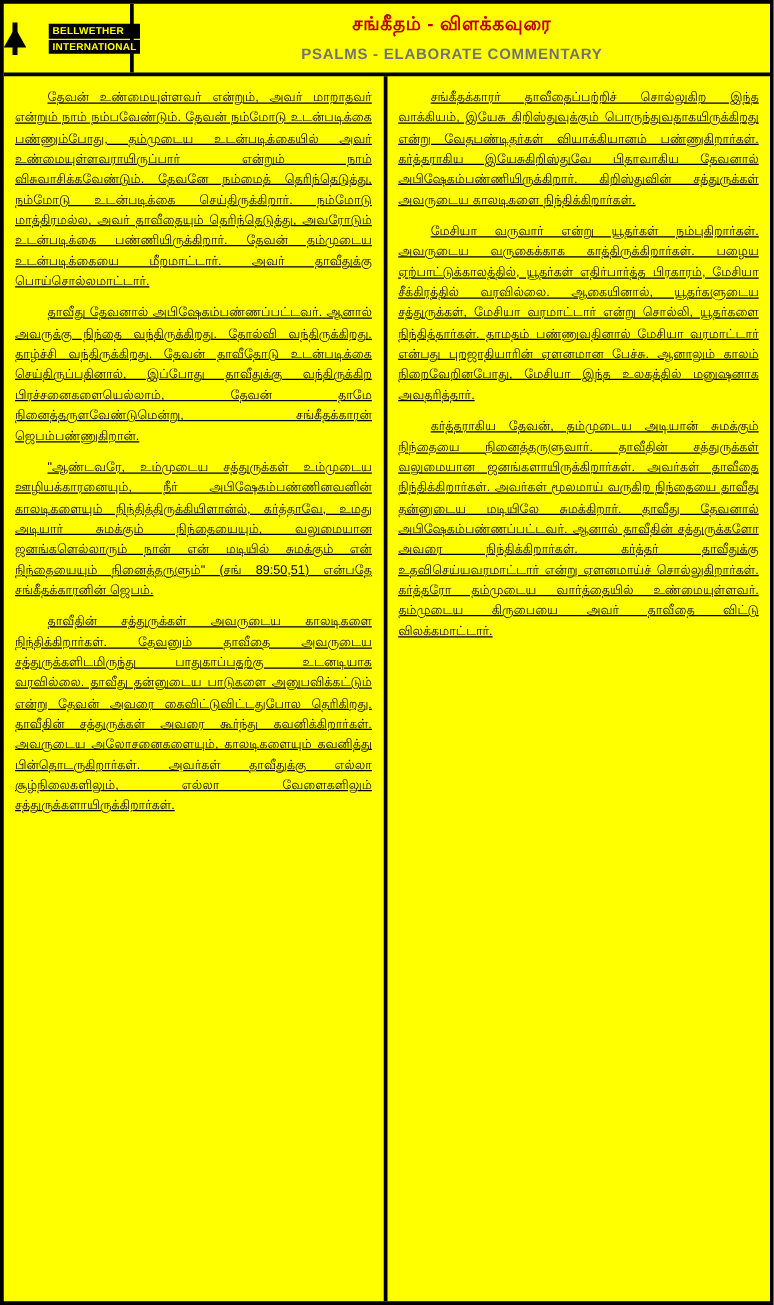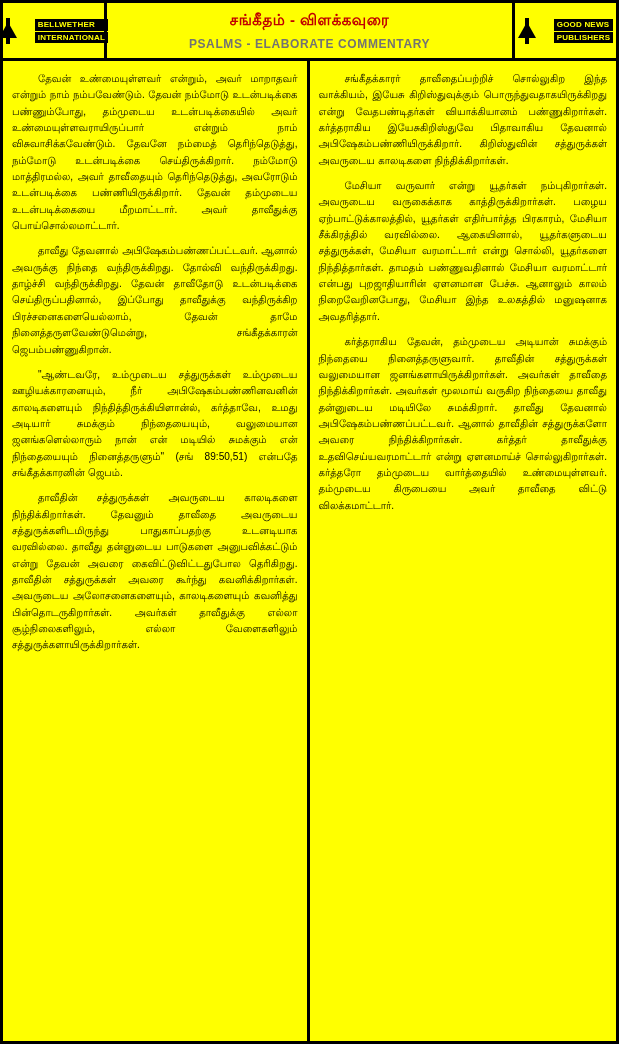--- a/index.html
+++ b/index.html
@@ -39,21 +39,20 @@
   }
   .logo-box.right {
     border-right: none;
     border-left: 3px solid #000000;
   }
   .logo-row {
     display: flex;
     align-items: center;
     gap: 18px;
     width: 100%;
-    justify-content: center;
   }
   .logo-mark {
     width: 18px;
     height: 26px;
     position: relative;
     flex: 0 0 auto;
   }
   .logo-mark .m1 {
     position: absolute;
     left: 0; top: 4px;
@@ -108,20 +107,21 @@
   .columns {
     display: flex;
     height: calc(100% - 58px);
     box-sizing: border-box;
   }
   .col {
     flex: 1 1 50%;
     box-sizing: border-box;
     padding: 10px 9px 6px 9px;
     overflow: hidden;
+    text-decoration: underline;
   }
   .col.left {
     border-right: 3px solid #000000;
   }
   p.para {
     margin: 0 0 9px 0;
     font-size: 10.1px;
     line-height: 1.62;
     color: #000000;
     text-align: justify;
@@ -147,32 +147,20 @@
           <span class="band">INTERNATIONAL</span>
         </span>
       </div>
     </div>
 
     <div class="title-box">
       <div class="title-ta">சங்கீதம் - விளக்கவுரை</div>
       <div class="title-en">PSALMS - ELABORATE COMMENTARY</div>
     </div>
 
-    <div class="logo-box right">
-      <div class="logo-row">
-        <span class="logo-mark">
-          <span class="m1"></span>
-            <span class="m2"></span>
-        </span>
-        <span class="logo-text">
-          <span class="band">GOOD NEWS</span>
-          <span class="band">PUBLISHERS</span>
-        </span>
-      </div>
-    </div>
 
   </div>
 
   <div class="columns">
 
     <div class="col left">
       <p class="para">தேவன் உண்மையுள்ளவர் என்றும், அவர் மாறாதவர் என்றும் நாம் நம்பவேண்டும். தேவன் நம்மோடு உடன்படிக்கை பண்ணும்போது, தம்முடைய உடன்படிக்கையில் அவர் உண்மையுள்ளவராயிருப்பார் என்றும் நாம் விசுவாசிக்கவேண்டும். தேவனே நம்மைத் தெரிந்தெடுத்து, நம்மோடு உடன்படிக்கை செய்திருக்கிறார். நம்மோடு மாத்திரமல்ல, அவர் தாவீதையும் தெரிந்தெடுத்து, அவரோடும் உடன்படிக்கை பண்ணியிருக்கிறார். தேவன் தம்முடைய உடன்படிக்கையை மீறமாட்டார். அவர் தாவீதுக்கு பொய்சொல்லமாட்டார்.</p>
       <p class="para">தாவீது தேவனால் அபிஷேகம்பண்ணப்பட்டவர். ஆனால் அவருக்கு நிந்தை வந்திருக்கிறது. தோல்வி வந்திருக்கிறது. தாழ்ச்சி வந்திருக்கிறது. தேவன் தாவீதோடு உடன்படிக்கை செய்திருப்பதினால், இப்போது தாவீதுக்கு வந்திருக்கிற பிரச்சனைகளையெல்லாம், தேவன் தாமே நினைத்தருளவேண்டுமென்று, சங்கீதக்காரன் ஜெபம்பண்ணுகிறான்.</p>
       <p class="para">"ஆண்டவரே, உம்முடைய சத்துருக்கள் உம்முடைய ஊழியக்காரனையும், நீர் அபிஷேகம்பண்ணினவனின் காலடிகளையும் நிந்தித்திருக்கியிளான்ல், கர்த்தாவே, உமது அடியார் சுமக்கும் நிந்தையையும், வலுமையான ஜனங்களெல்லாரும் நான் என் மடியில் சுமக்கும் என் நிந்தையையும் நினைத்தருளும்" (சங் 89:50,51) என்பதே சங்கீதக்காரனின் ஜெபம்.</p>
       <p class="para">தாவீதின் சத்துருக்கள் அவருடைய காலடிகளை நிந்திக்கிறார்கள். தேவனும் தாவீதை அவருடைய சத்துருக்களிடமிருந்து பாதுகாப்பதற்கு உடனடியாக வரவில்லை. தாவீது தன்னுடைய பாடுகளை அனுபவிக்கட்டும் என்று தேவன் அவரை கைவிட்டுவிட்டதுபோல தெரிகிறது. தாவீதின் சத்துருக்கள் அவரை கூர்ந்து கவனிக்கிறார்கள். அவருடைய அலோசனைகளையும், காலடிகளையும் கவனித்து பின்தொடருகிறார்கள். அவர்கள் தாவீதுக்கு எல்லா சூழ்நிலைகளிலும், எல்லா வேளைகளிலும் சத்துருக்களாயிருக்கிறார்கள்.</p>

